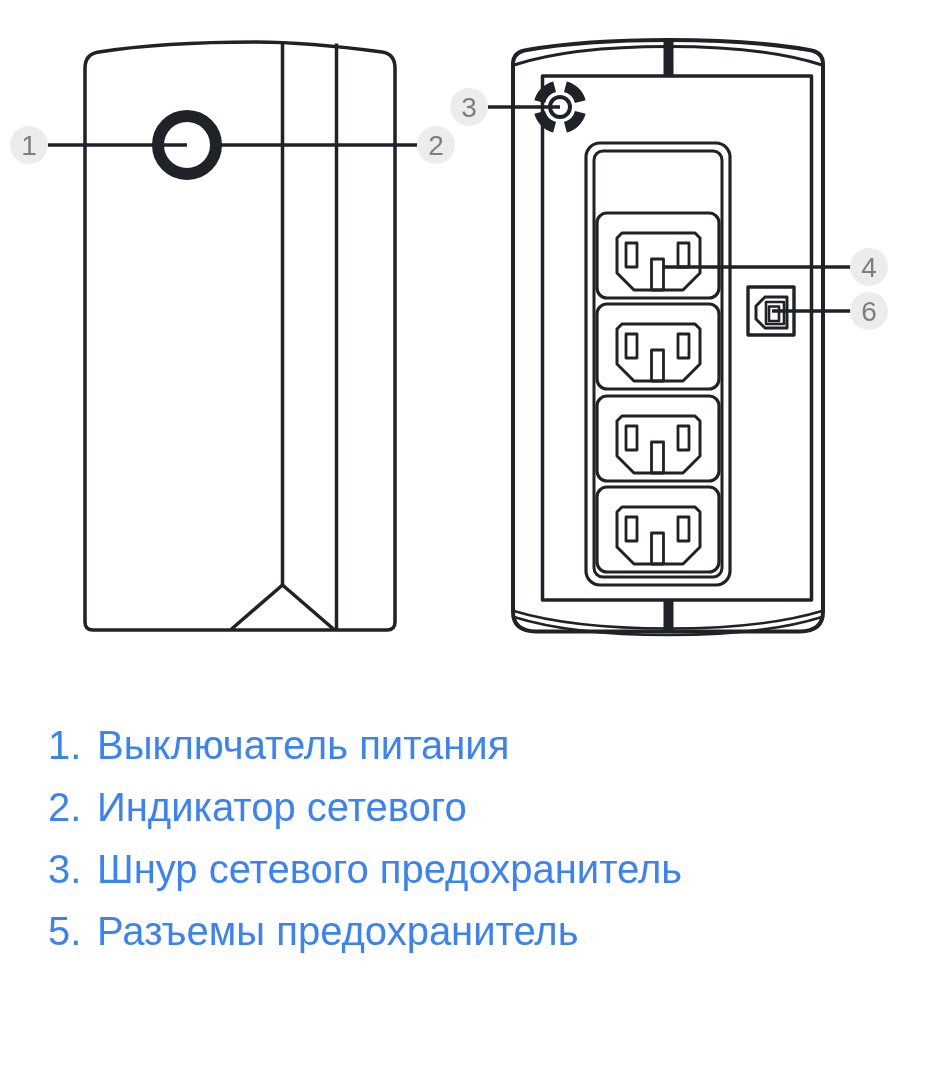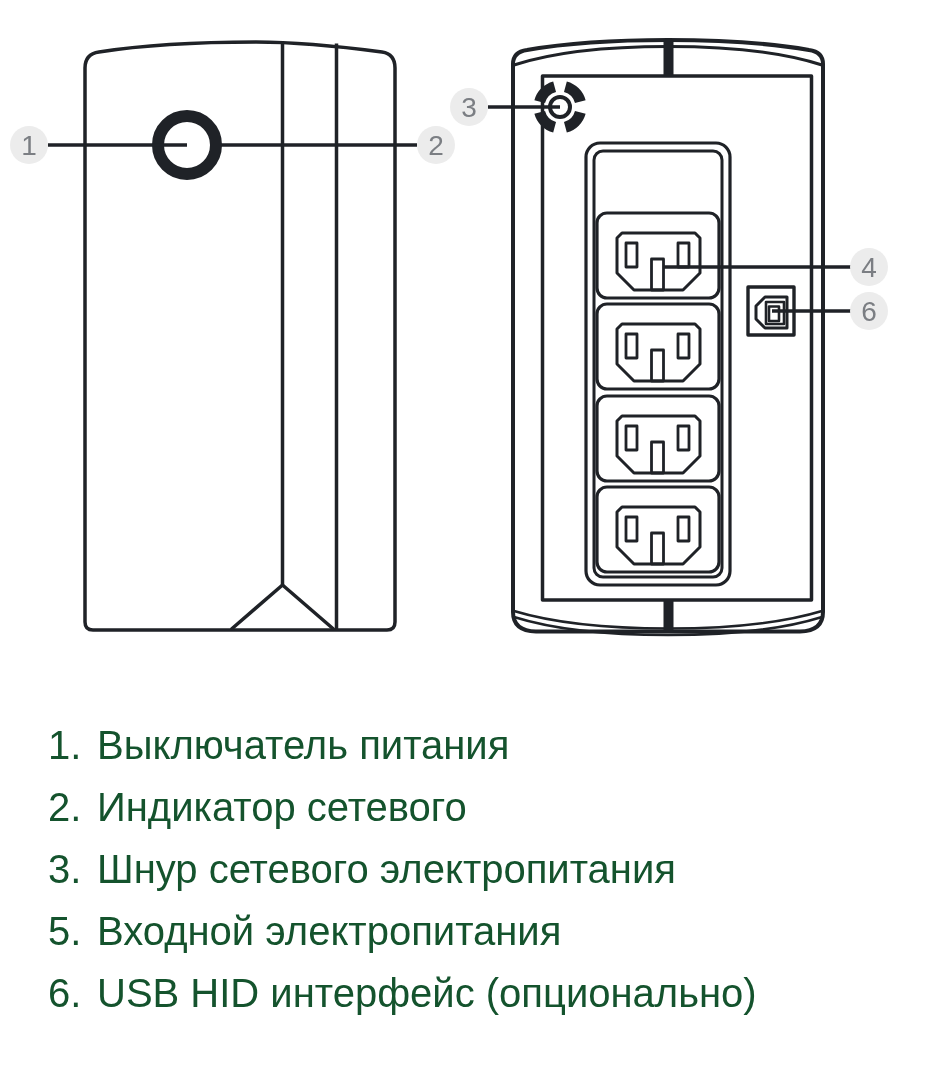--- a/index.html
+++ b/index.html
@@ -21,21 +21,21 @@
   .ln        { stroke: #1f2227; fill: none; stroke-linejoin: round; }
   .fillwhite { fill: #ffffff; }
   .notch     { fill: #1f2227; stroke: none; }
   .badge-c   { fill: #ececec; stroke: none; }
   .badge-t   { fill: #7b7e83; font-size: 28px; font-family: "Liberation Sans", "DejaVu Sans", sans-serif; text-anchor: middle; }
   
   .legend {
     position: absolute;
     left: 48px;
     top: 714px;
-    color: #14532d;
+    color: #3b82f6;
     font-size: 40px;
     line-height: 62px;
     white-space: nowrap;
   }
   .legend .row { height: 62px; }
   .legend .num { display: inline-block; width: 49px; }
 </style>
 </head>
 <body>
 
@@ -142,23 +142,20 @@
   </svg>
 
   <div class="legend">
     <div class="row">
       <span class="num">1.</span><span>Выключатель питания</span>
     </div>
     <div class="row">
       <span class="num">2.</span><span>Индикатор сетевого</span>
     </div>
     <div class="row">
-      <span class="num">3.</span><span>Шнур сетевого электропитания</span>
+      <span class="num">3.</span><span>Шнур сетевого предохранитель</span>
     </div>
     <div class="row">
-      <span class="num">5.</span><span>Входной электропитания</span>
-    </div>
-    <div class="row">
-      <span class="num">6.</span><span>USB HID интерфейс (опционально)</span>
+      <span class="num">5.</span><span>Разъемы предохранитель</span>
     </div>
   </div>
 
 </div>
 
 </body></html>

